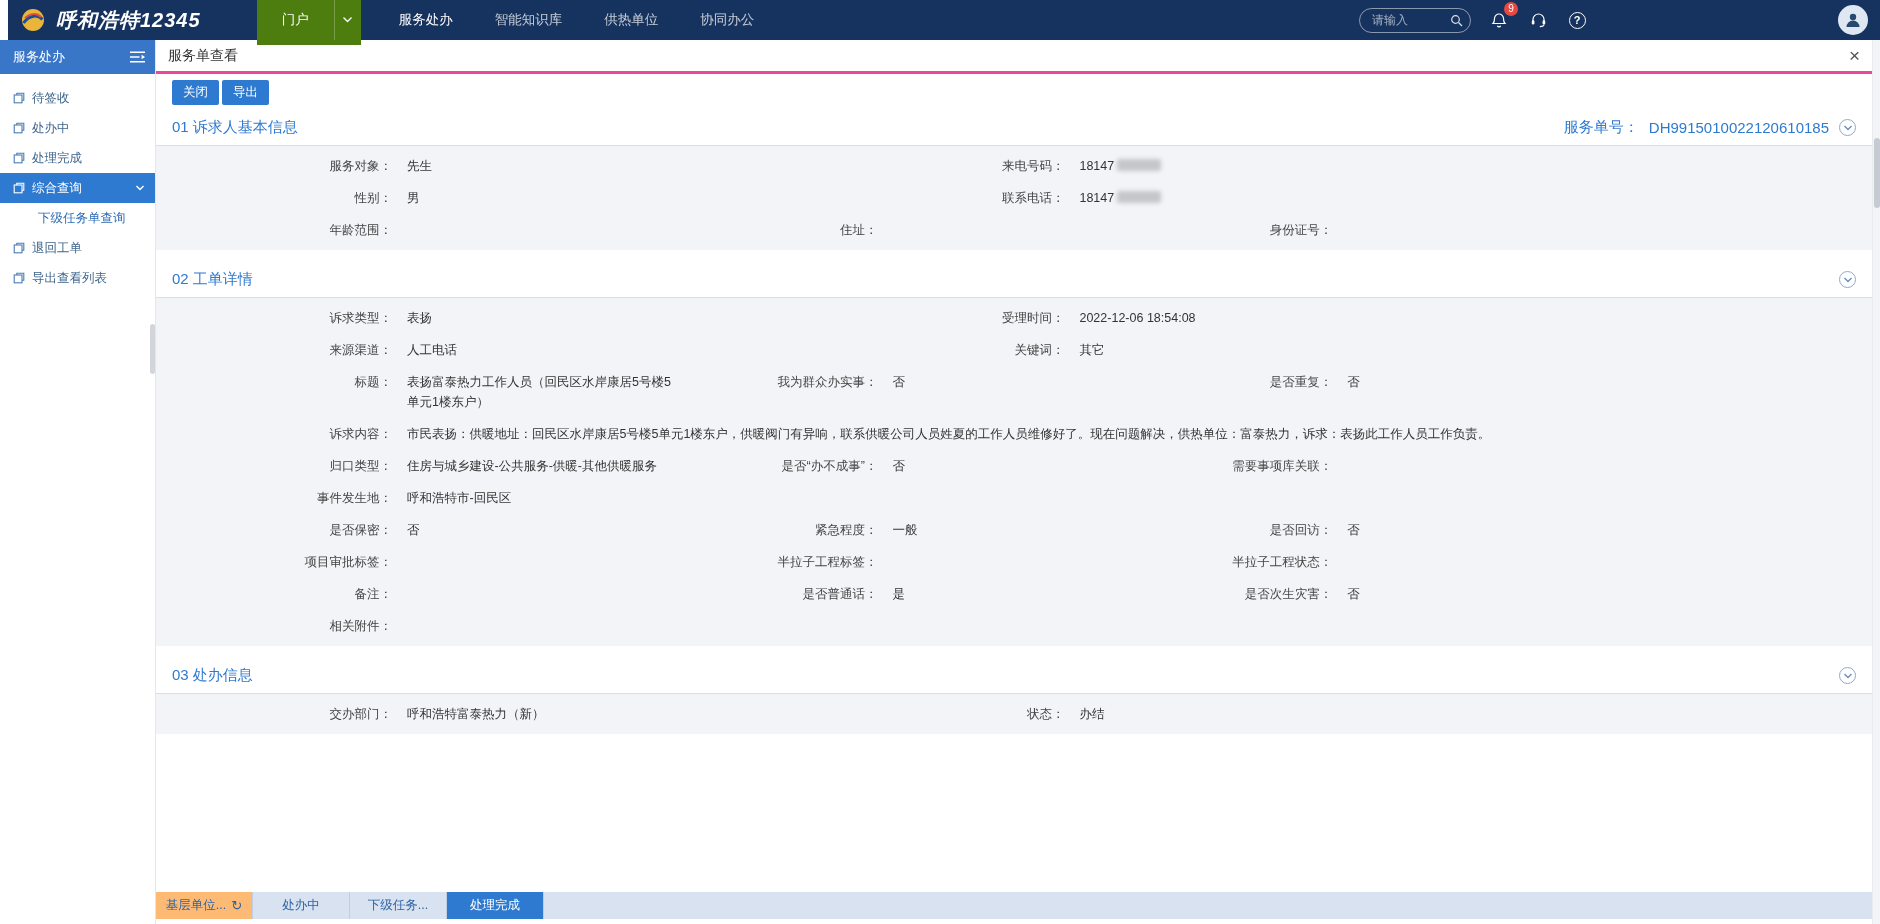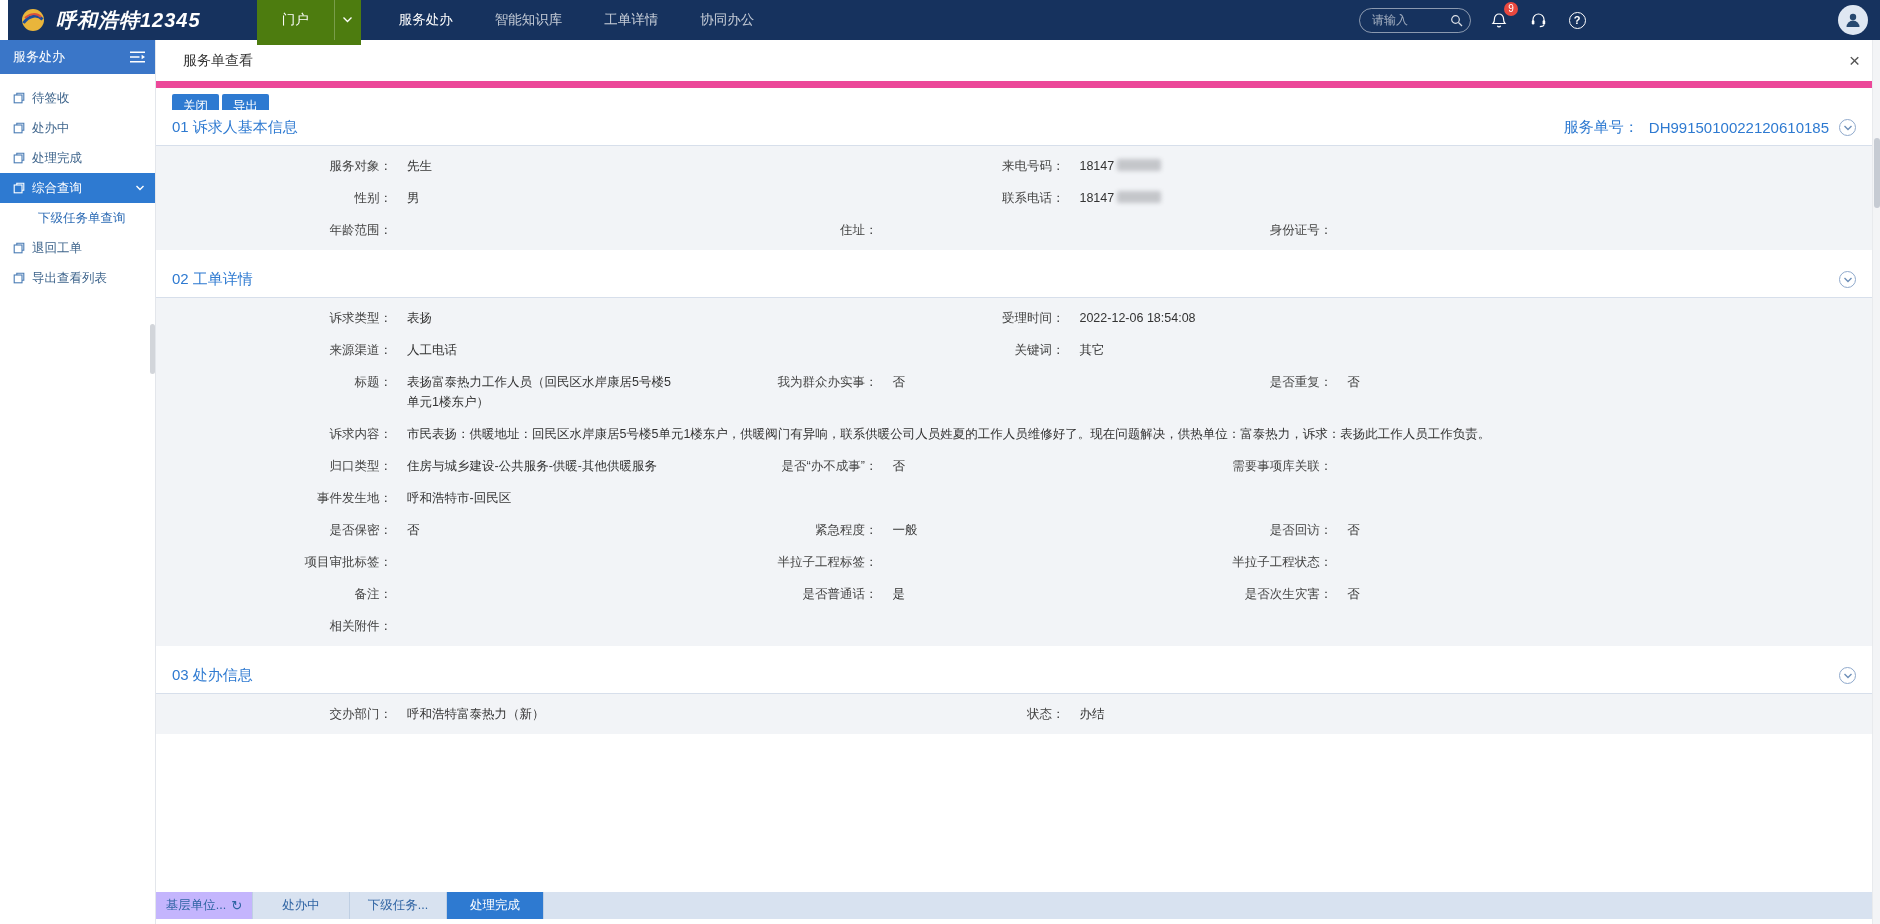--- a/index.html
+++ b/index.html
@@ -36,21 +36,21 @@
   .side-item {height:30px; display:flex; align-items:center; padding-left:13px; gap:7px; font-size:12.5px; color:#3f658c; cursor:pointer; white-space:nowrap;}
   .side-ic {line-height:0; color:#4a7cb5; flex:none;}
   .side-item.active {background:#2e7ad1; color:#fff;}
   .side-item.active .side-ic {color:#fff;}
   .side-item.sub {padding-left:38px; color:#2e6cb5;}
   .chev-right {margin-left:auto; margin-right:10px; line-height:0;}
   .side-thumb {position:absolute; right:0; top:284px; width:5px; height:50px; background:#d2d5da; border-radius:3px; cursor:pointer;}
 
   
   .main {position:absolute; top:40px; left:156px; right:0; bottom:0; background:#fff;}
-  .panel-header {height:48px; display:flex; align-items:center; padding:0 20px 0 27px; border-bottom:7px solid #ec4899;}
+  .panel-header {height:34px; display:flex; align-items:center; padding:0 20px 0 12px; border-bottom:3px solid #ec4899;}
   .panel-title {font-size:14px; color:#333;}
   .panel-close {margin-left:auto; font-size:19px; color:#555; cursor:pointer; line-height:1;}
   .toolbar {height:36px; display:flex; align-items:center; padding:0 16px; gap:3px;}
   .btn {background:#2e7ad1; color:#fff; border:none; font-size:12.5px; padding:4px 11px; border-radius:2px; cursor:pointer; font-family:inherit;}
   .content {position:absolute; top:70px; left:0; right:8px; bottom:32px; overflow:hidden;}
   .section + .section {margin-top:12px;}
   .sec-header {height:36px; display:flex; align-items:center; padding:0 16px; border-bottom:1px solid #d7dfeb; background:#fff;}
   .sec-title {color:#2e7ad1; font-size:15px; white-space:nowrap;}
   .sec-right {margin-left:auto; display:flex; align-items:center; gap:10px;}
   .order-text {color:#2e7ad1; font-size:15px; white-space:nowrap;}
@@ -67,21 +67,21 @@
   .cols-3 .cell:nth-child(2) {width:26.5%;}
   .cols-3 .cell:nth-child(3) {flex:1;}
   .cols-1 .cell {width:100%;}
   .cols-1 .cell .val {flex:1; padding-right:20px;}
   .cols-3 .cell:nth-child(1) .val {max-width:264px;}
   .mask {display:inline-block; width:44px; height:12px; margin-left:3px; background:#c4c6ca; border-radius:2px; filter:blur(2px); vertical-align:-1px;}
 
   
   .bottom-tabs {position:absolute; left:0; right:8px; bottom:5px; height:27px; background:#d8e2f0; display:flex; z-index:5;}
   .btab {width:97px; display:flex; align-items:center; justify-content:center; gap:5px; font-size:12.5px; color:#2f64a3; border-right:1px solid #bfcfe3; cursor:pointer; white-space:nowrap;}
-  .btab.first {background:#c4b5fd;}
+  .btab.first {background:#fdba74;}
   .btab.active {background:#2e7ad1; color:#fff;}
   .refresh-glyph {font-size:13px; line-height:1;}
 
   
   .page-scrollbar {position:absolute; top:40px; right:0; bottom:0; width:8px; background:#f3f4f6; border-left:1px solid #e8eaed; z-index:30;}
   .page-scrollbar .thumb {position:absolute; top:98px; left:1px; width:6px; height:70px; background:#c6cbd3; border-radius:3px; cursor:pointer;}
 </style>
 </head>
 <body>
 
@@ -101,21 +101,21 @@
     <span class="portal-caret">
       <svg width="9" height="6" viewBox="0 0 9 6">
           <path d="M0.5 0.5l4 4 4-4" fill="none" stroke="#fff" stroke-width="1.3"></path>
         </svg>
     </span>
   </div>
 
   <nav class="top-nav" id="top-nav">
       <div class="nav-item active">服务处办</div>
       <div class="nav-item">智能知识库</div>
-      <div class="nav-item">工单详情</div>
+      <div class="nav-item">供热单位</div>
       <div class="nav-item">协同办公</div>
     </nav>
 
   <div class="top-right">
     <div class="search-box">
       <input type="text" placeholder="请输入" style="">
       <span class="mag">
         <svg width="13" height="13" viewBox="0 0 13 13">
             <circle cx="5.5" cy="5.5" r="3.8" fill="none" stroke="rgba(255,255,255,.85)" stroke-width="1.2"></circle>
             <path d="M8.5 8.5L12 12" stroke="rgba(255,255,255,.85)" stroke-width="1.2"></path>

